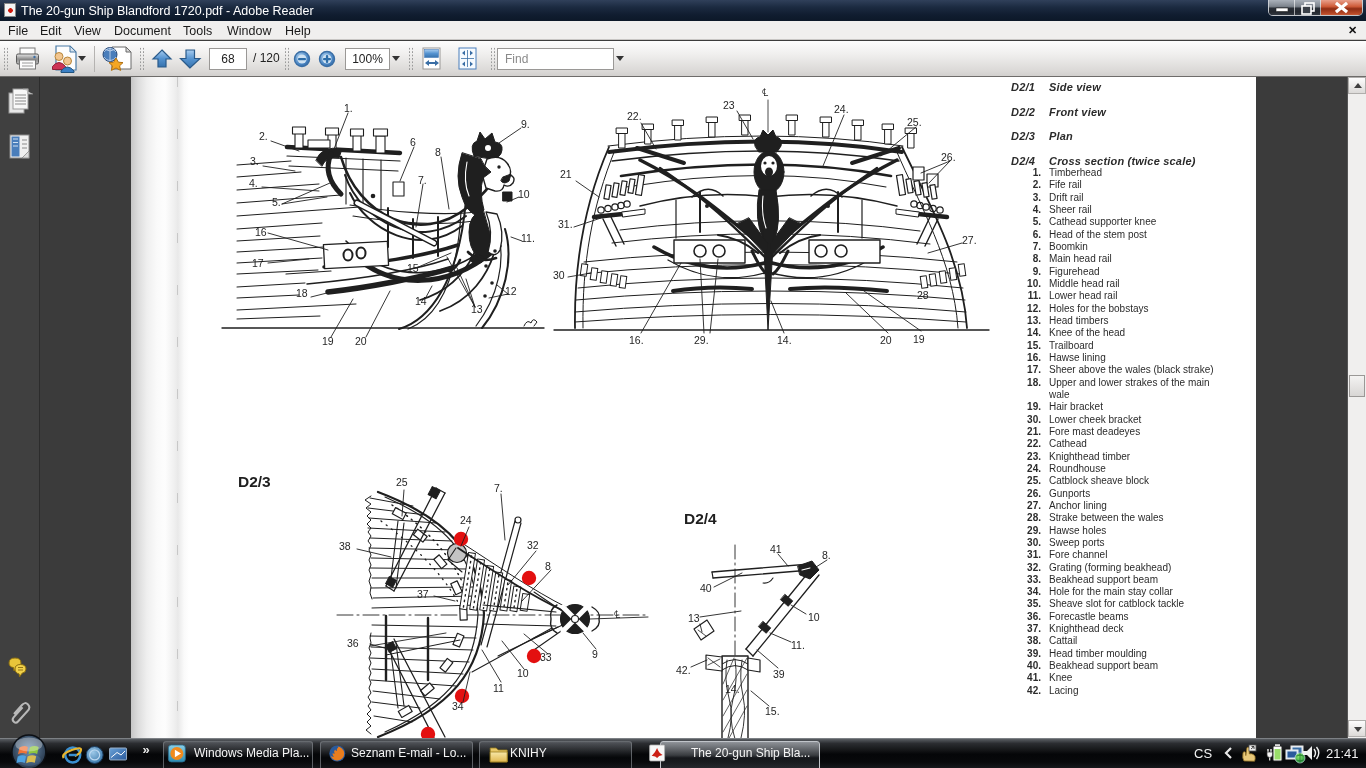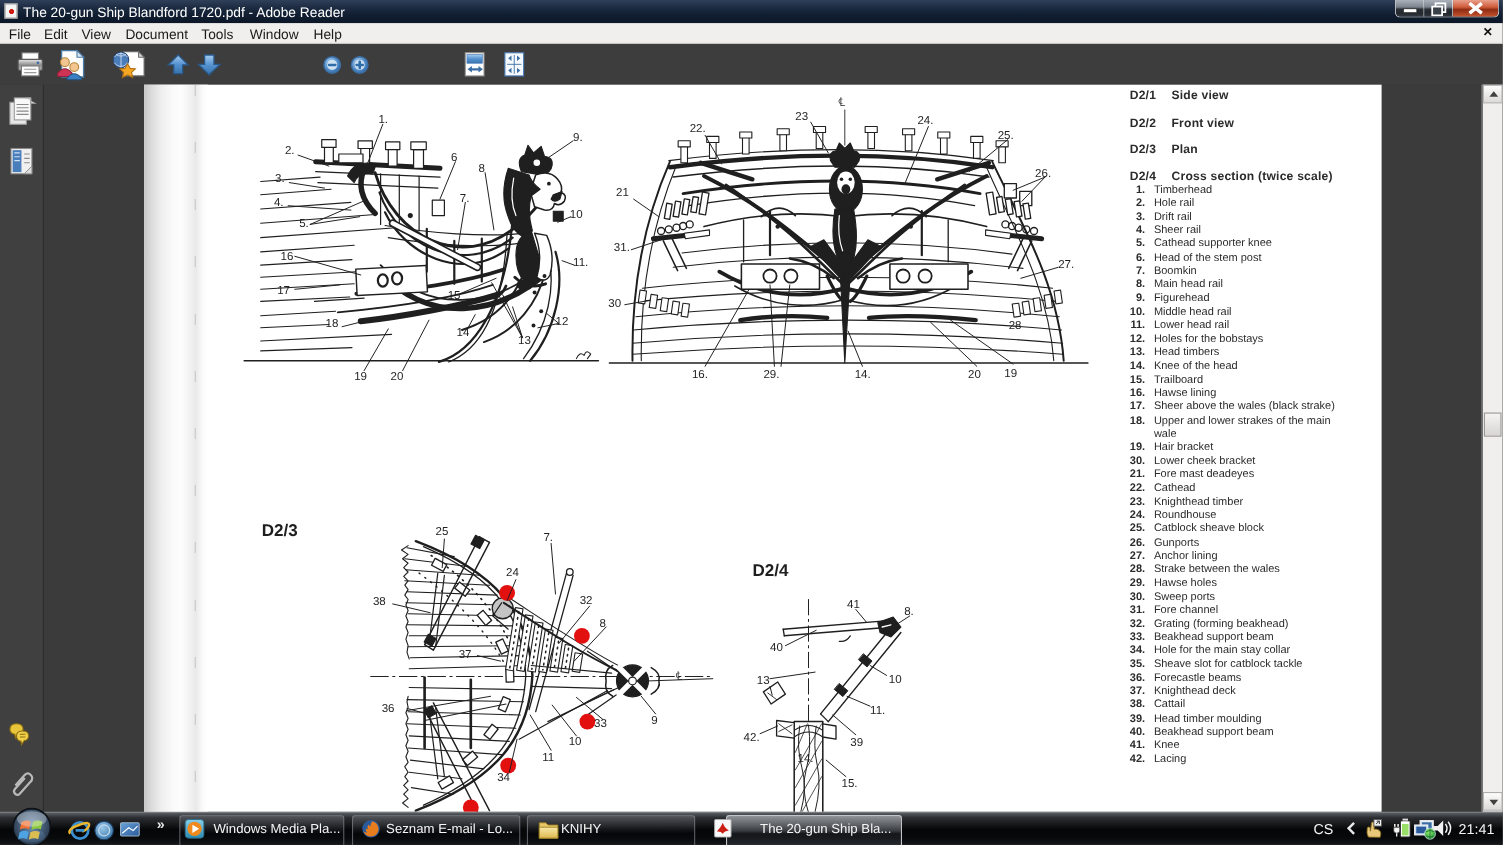--- a/index.html
+++ b/index.html
@@ -51,21 +51,21 @@
   background:repeating-linear-gradient(180deg, rgba(110,110,110,0.28) 0 10px, rgba(220,220,220,0.03) 10px 52px); }
 
 
 #sbar { position:absolute; right:0; top:77px; width:19px; height:661px; background:#f0efee; border-left:1px solid #555; }
 .sbtn { position:absolute; left:0; width:18px; height:17px; background:linear-gradient(180deg,#fdfdfd,#dcdad8); border:1px solid #b0aeac; }
 .sarr { position:absolute; left:5px; width:0; height:0; border-left:4px solid transparent; border-right:4px solid transparent; }
 #sthumb { position:absolute; left:1px; top:298px; width:16px; height:22px; background:linear-gradient(180deg,#f4f3f2,#d8d6d4); border:1px solid #9a9896; }
 
 
 #legend { position:absolute; left:1011px; top:77px; width:246px; color:#2b2b2b; }
-.lh { position:absolute; left:16px; font-weight:bold; font-size:11px; letter-spacing:0.2px; }
+.lh { position:absolute; left:0; font-weight:bold; font-size:11px; letter-spacing:0.2px;font-style:italic; }
 .lh .lab { position:absolute; left:38px; width:210px; }
 #llist { position:absolute; left:0; top:90px; width:246px; font-size:10px; line-height:12.33px; }
 .r { display:flex; }
 .n { width:30px; text-align:right; font-weight:bold; flex:none; }
 .t { margin-left:8px; width:178px; }
 
 
 #taskbar { position:absolute; left:0; top:738px; width:1366px; height:30px;
   background:linear-gradient(180deg,#919599 0%,#54585d 5%,#2b2d31 18%,#131416 42%,#050608 54%,#08090b 80%,#16181c 100%); }
 .task { position:absolute; top:741px; height:31px; border:1px solid rgba(125,130,136,0.7); border-radius:3px;
@@ -104,20 +104,35 @@
   <div id="menubar"></div>
   <span class="mi" style="left:8px">File</span>
   <span class="mi" style="left:40px">Edit</span>
   <span class="mi" style="left:74px">View</span>
   <span class="mi" style="left:114px">Document</span>
   <span class="mi" style="left:183px">Tools</span>
   <span class="mi" style="left:227px">Window</span>
   <span class="mi" style="left:285px">Help</span>
   <span id="menux">✕</span>
 
+  <div id="toolbar">
+    <div class="grip" style="left:3px"></div>
+    <div class="grip" style="left:139px"></div>
+    <div class="grip" style="left:284px"></div>
+    <div class="grip" style="left:408px"></div>
+    <div class="grip" style="left:490px"></div>
+    <div class="tsep" style="left:94px"></div>
+    <div class="tbox" style="left:209px; width:38px; line-height:20px;">68</div>
+    <div class="tbox" style="left:345px; width:45px; line-height:20px;">100%</div>
+    <div class="darr" style="left:392px; top:15px;"></div>
+    <div class="darr" style="left:78px; top:15px;"></div>
+    <div id="findbox">Find</div>
+    <div class="darr" style="left:616px; top:15px;"></div>
+    <span style="position:absolute; left:253px; top:10px; font-size:12px; color:#222;">/ 120</span>
+  </div>
 
   <svg class="abs" style="left:0;top:41px;" width="660" height="36" viewBox="0 0 660 36">
 
     <g>
       <rect x="20" y="7" width="15" height="7" fill="#fdfdfd" stroke="#7a7a7a"></rect>
       <rect x="16.5" y="13" width="22" height="10" rx="1.5" fill="url(#prn)" stroke="#5a5a5a"></rect>
       <rect x="19.5" y="19" width="16" height="9" fill="#fcfcfc" stroke="#7a7a7a"></rect>
       <line x1="22" y1="22" x2="33" y2="22" stroke="#9a9a9a"></line>
       <line x1="22" y1="25" x2="33" y2="25" stroke="#9a9a9a"></line>
       <circle cx="34.5" cy="16" r="1.2" fill="#3a6ea5"></circle>
@@ -237,21 +252,21 @@
     <div class="lh" style="top:29px">D2/2<span class="lab">Front view</span></div>
     <div class="lh" style="top:53px">D2/3<span class="lab">Plan</span></div>
     <div class="lh" style="top:78px">D2/4<span class="lab">Cross section (twice scale)</span></div>
     <div id="llist">
       <div class="r">
           <span class="n">1.</span>
           <span class="t">Timberhead</span>
         </div>
       <div class="r">
           <span class="n">2.</span>
-          <span class="t">Hole rail</span>
+          <span class="t">Fife rail</span>
         </div>
       <div class="r">
           <span class="n">3.</span>
           <span class="t">Drift rail</span>
         </div>
       <div class="r">
           <span class="n">4.</span>
           <span class="t">Sheer rail</span>
         </div>
       <div class="r">

